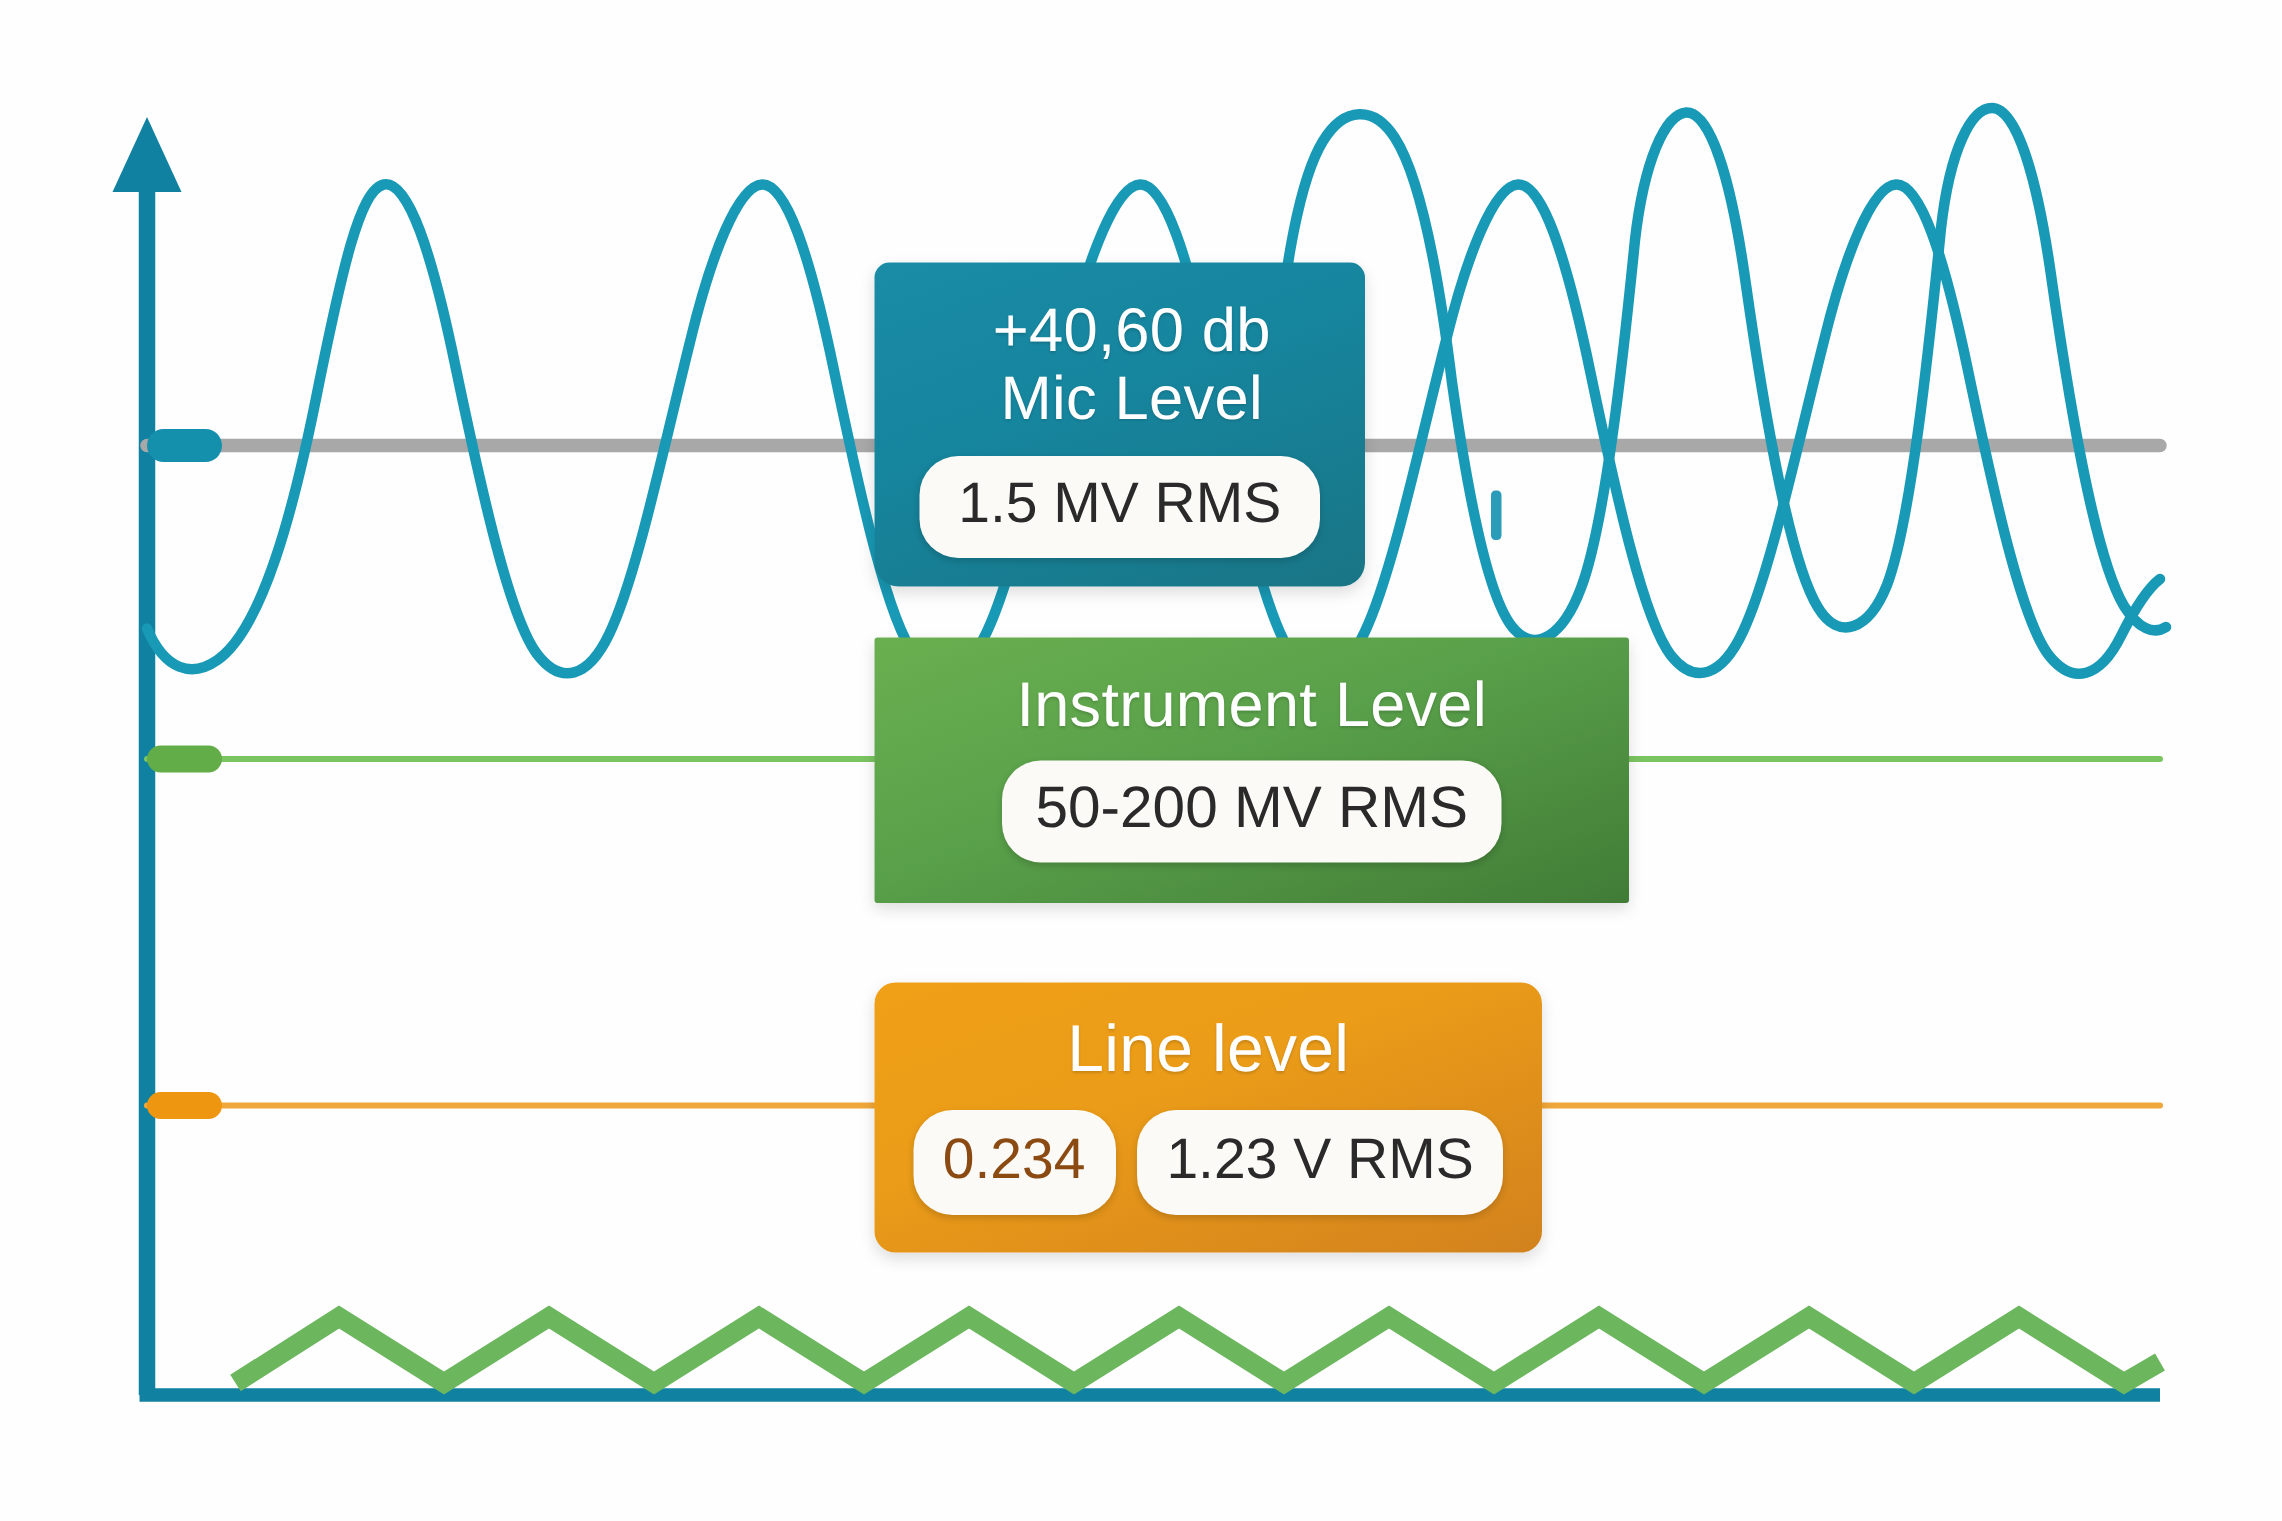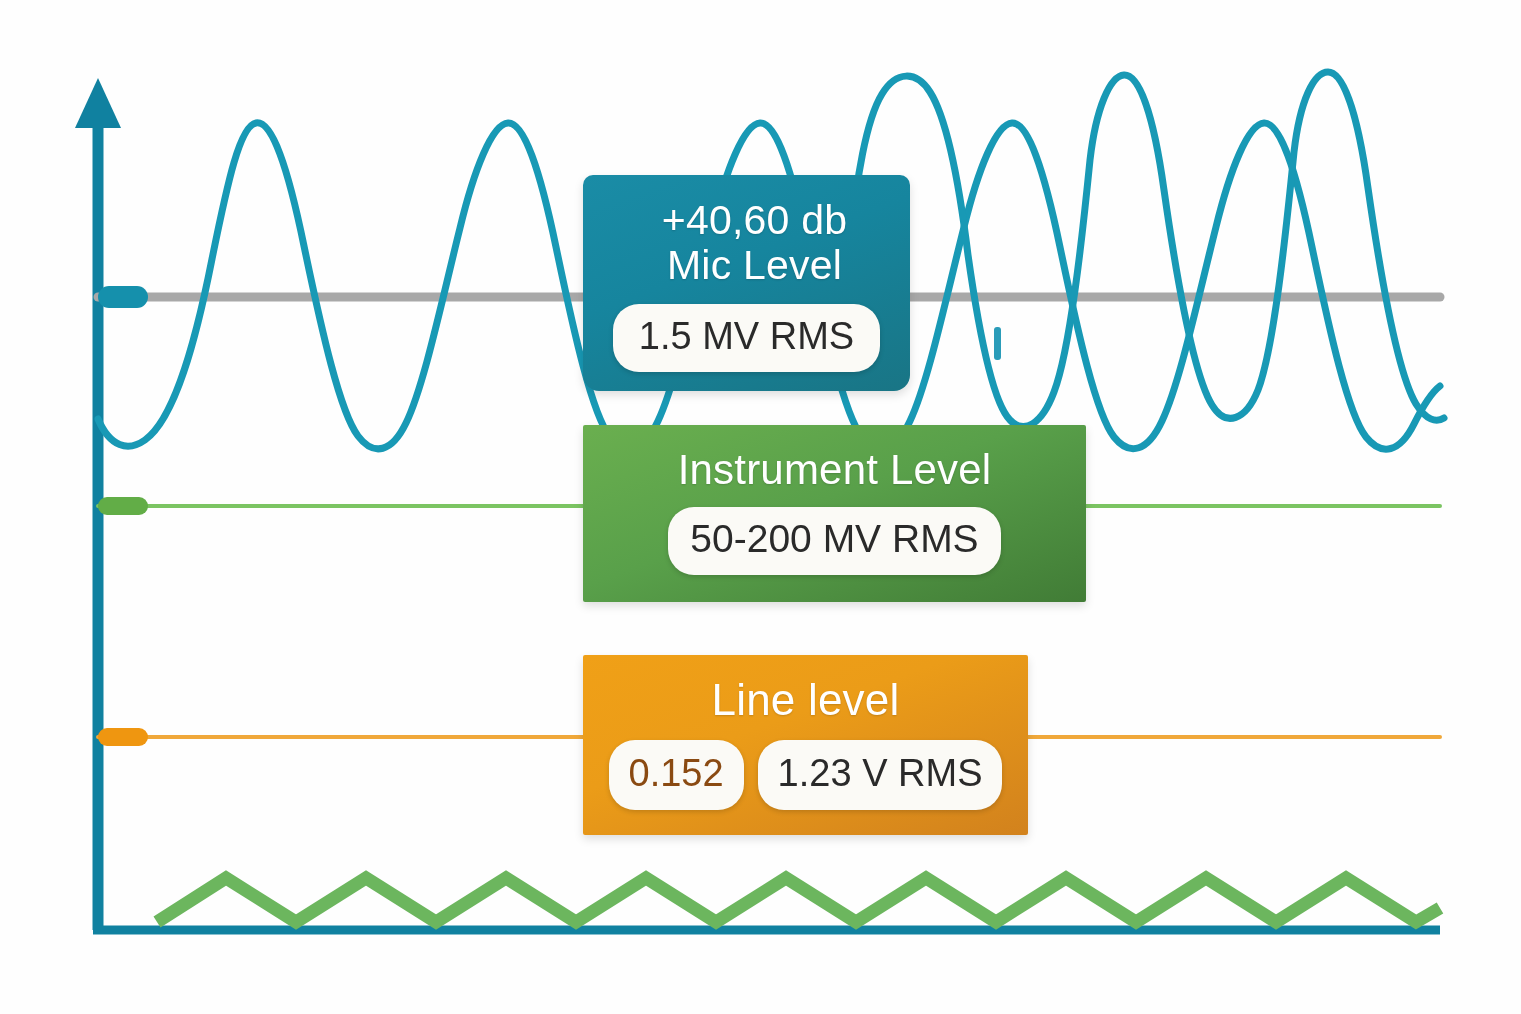--- a/index.html
+++ b/index.html
@@ -104,21 +104,21 @@
     padding: 4px 22px 8px 22px;
     height: 56px;
   }
 
   
   #card-line {
     left: 583px;
     top: 655px;
     width: 445px;
     height: 180px;
-    border-radius: 2px;
+    border-radius: 14px;
     background: linear-gradient(160deg, #f0a017 0%, #eb9c18 40%, #d2821d 100%);
   }
   #card-line .card-title {
     font-size: 44px;
     margin-top: 21px;
   }
   #card-line .badge-row { margin-top: 16px; }
   #card-line .badge {
     font-size: 38px;
     padding: 4px 20px 8px 20px;
@@ -233,18 +233,18 @@
   <div class="card" id="card-instrument">
     <div class="card-title">Instrument Level</div>
     <div class="badge-row">
       <div class="badge">50-200 MV RMS</div>
     </div>
   </div>
 
   <div class="card" id="card-line">
     <div class="card-title">Line level</div>
     <div class="badge-row">
-      <div class="badge accent">0.152</div>
+      <div class="badge accent">0.234</div>
       <div class="badge">1.23 V RMS</div>
     </div>
   </div>
 
 </div>
 
 </body></html>

